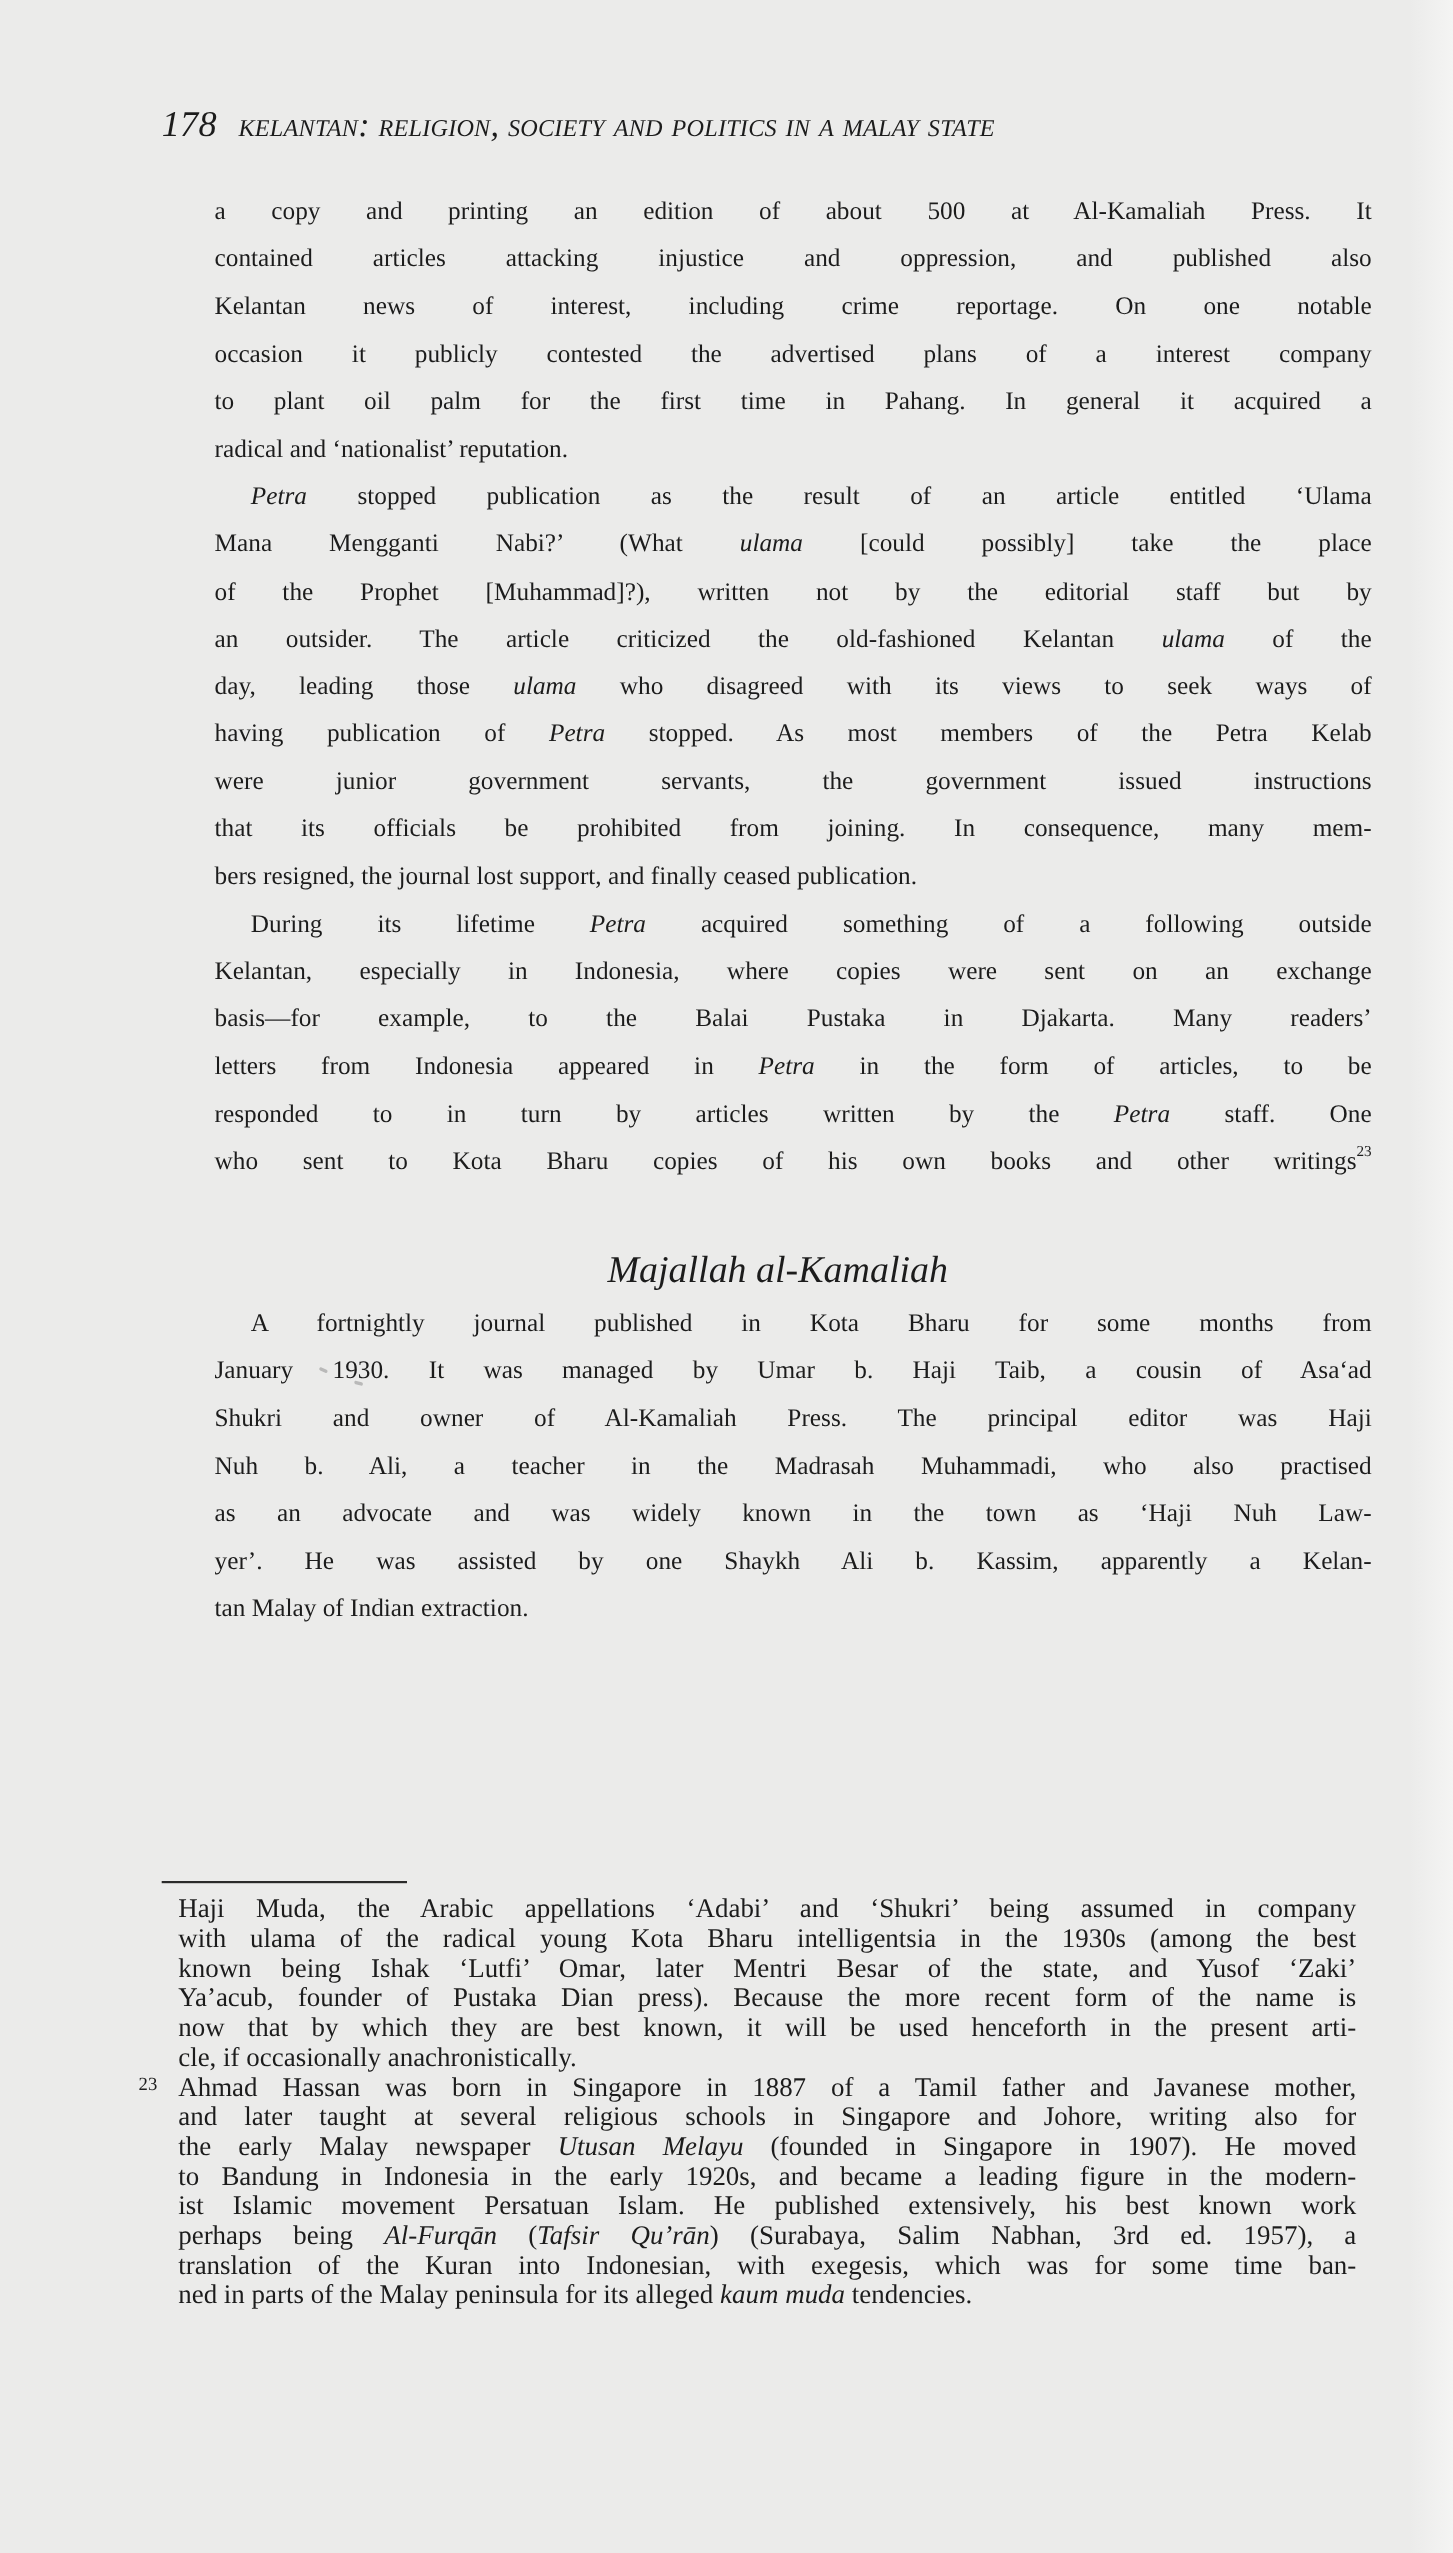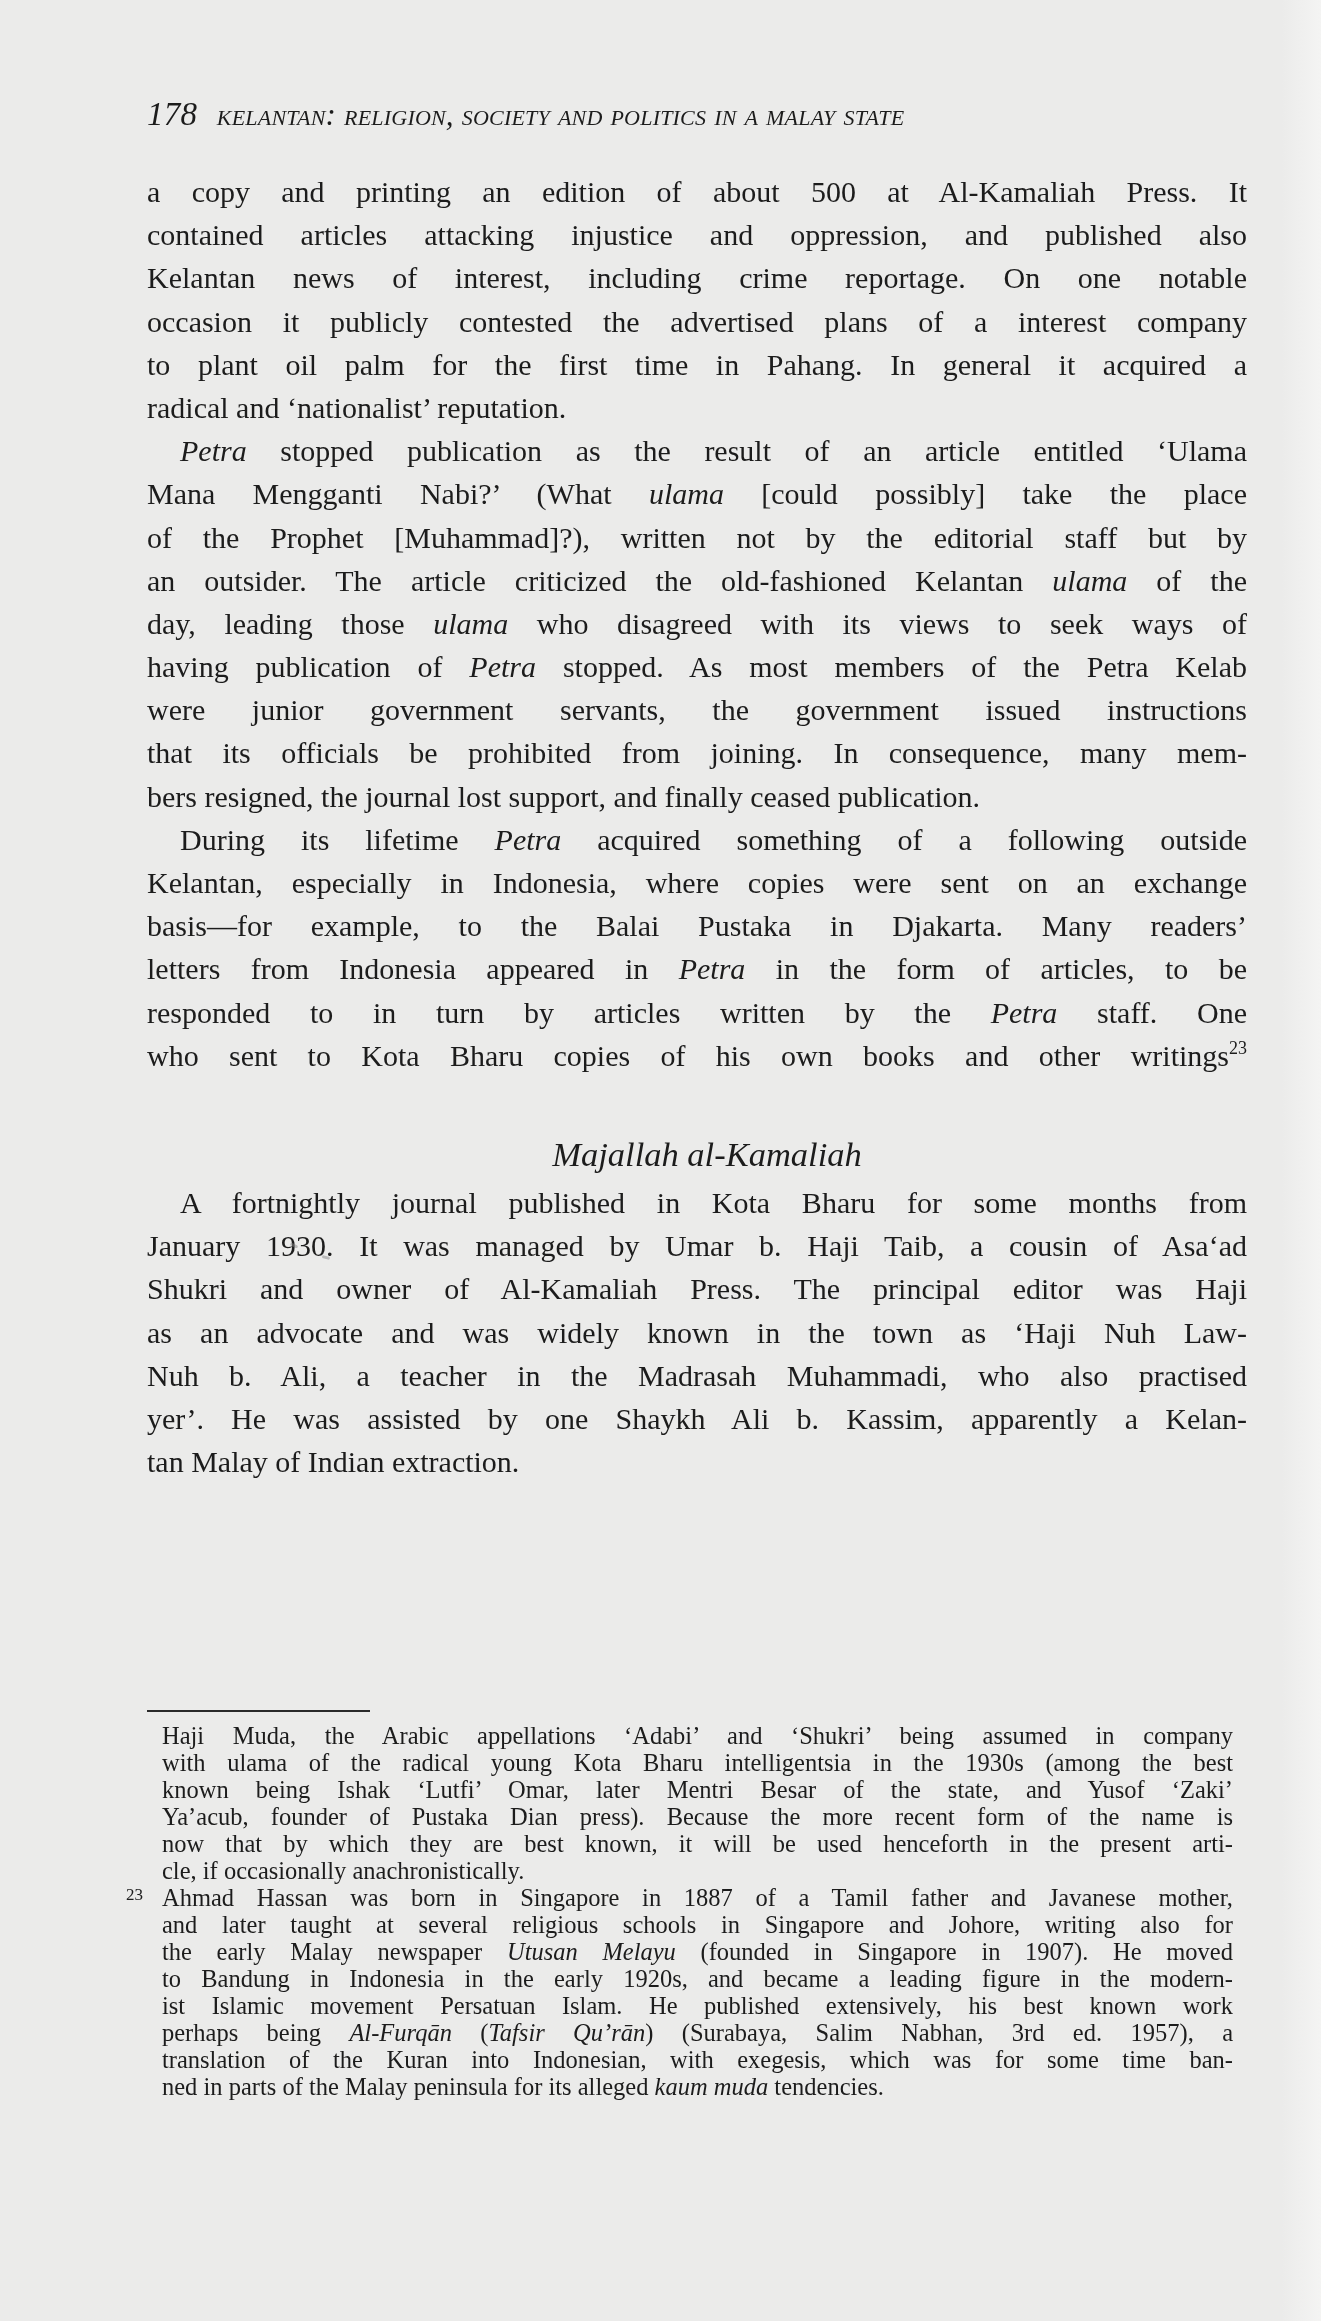--- a/index.html
+++ b/index.html
@@ -18,23 +18,24 @@
   .running-head {
     position: absolute; left: 147px; top: 96px; width: 1100px;
     font-size: 30px; letter-spacing: 0.2px; white-space: nowrap; font-style: italic;
   }
   .running-head .folio { font-size: 33px; margin-right: 12px; }
   .running-head .title { font-variant: small-caps; font-size: 31px; text-transform: lowercase; }
   .body-text {
     position: absolute; left: 147px; top: 170px; width: 1100px;
   }
   .line {
-    height: 43.2px; line-height: 43.2px; font-size: 30px;
+    height: 43.2px; line-height: 43.2px; font-size: 23px;
     white-space: nowrap; text-align: justify; text-align-last: justify;
     overflow: visible;
+    margin-left: 48px;
   }
   .line.last { text-align-last: left; }
   .line.indent { padding-left: 33px; }
   .gap-before-heading { height: 50px; }
   .section-heading {
     height: 54px; line-height: 54px; font-size: 34.5px; font-style: italic;
     text-align: center; padding-left: 20px;
   }
   i, .it { font-style: italic; }
   sup { font-size: 60%; vertical-align: 0; position: relative; top: -12px; line-height: 0; }
@@ -101,22 +102,22 @@
   </div>
 
   <div class="gap-before-heading"></div>
 
   <div class="section-heading">Majallah al-Kamaliah</div>
 
   <div>
     <div class="line indent">A fortnightly journal published in Kota Bharu for some months from</div>
     <div class="line">January 1930. It was managed by Umar b. Haji Taib, a cousin of Asa‘ad</div>
     <div class="line">Shukri and owner of Al-Kamaliah Press. The principal editor was Haji</div>
+    <div class="line">Nuh b. Ali, a teacher in the Madrasah Muhammadi, who also practised</div>
     <div class="line">as an advocate and was widely known in the town as ‘Haji Nuh Law-</div>
-    <div class="line">Nuh b. Ali, a teacher in the Madrasah Muhammadi, who also practised</div>
     <div class="line">yer’. He was assisted by one Shaykh Ali b. Kassim, apparently a Kelan-</div>
     <div class="line last">tan Malay of Indian extraction.</div>
   </div>
 </div>
 
 <div class="footnote-rule"></div>
 
 <div class="footnotes">
   <div class="fn-entry">
     <div class="fn-line">Haji Muda, the Arabic appellations ‘Adabi’ and ‘Shukri’ being assumed in company</div>

